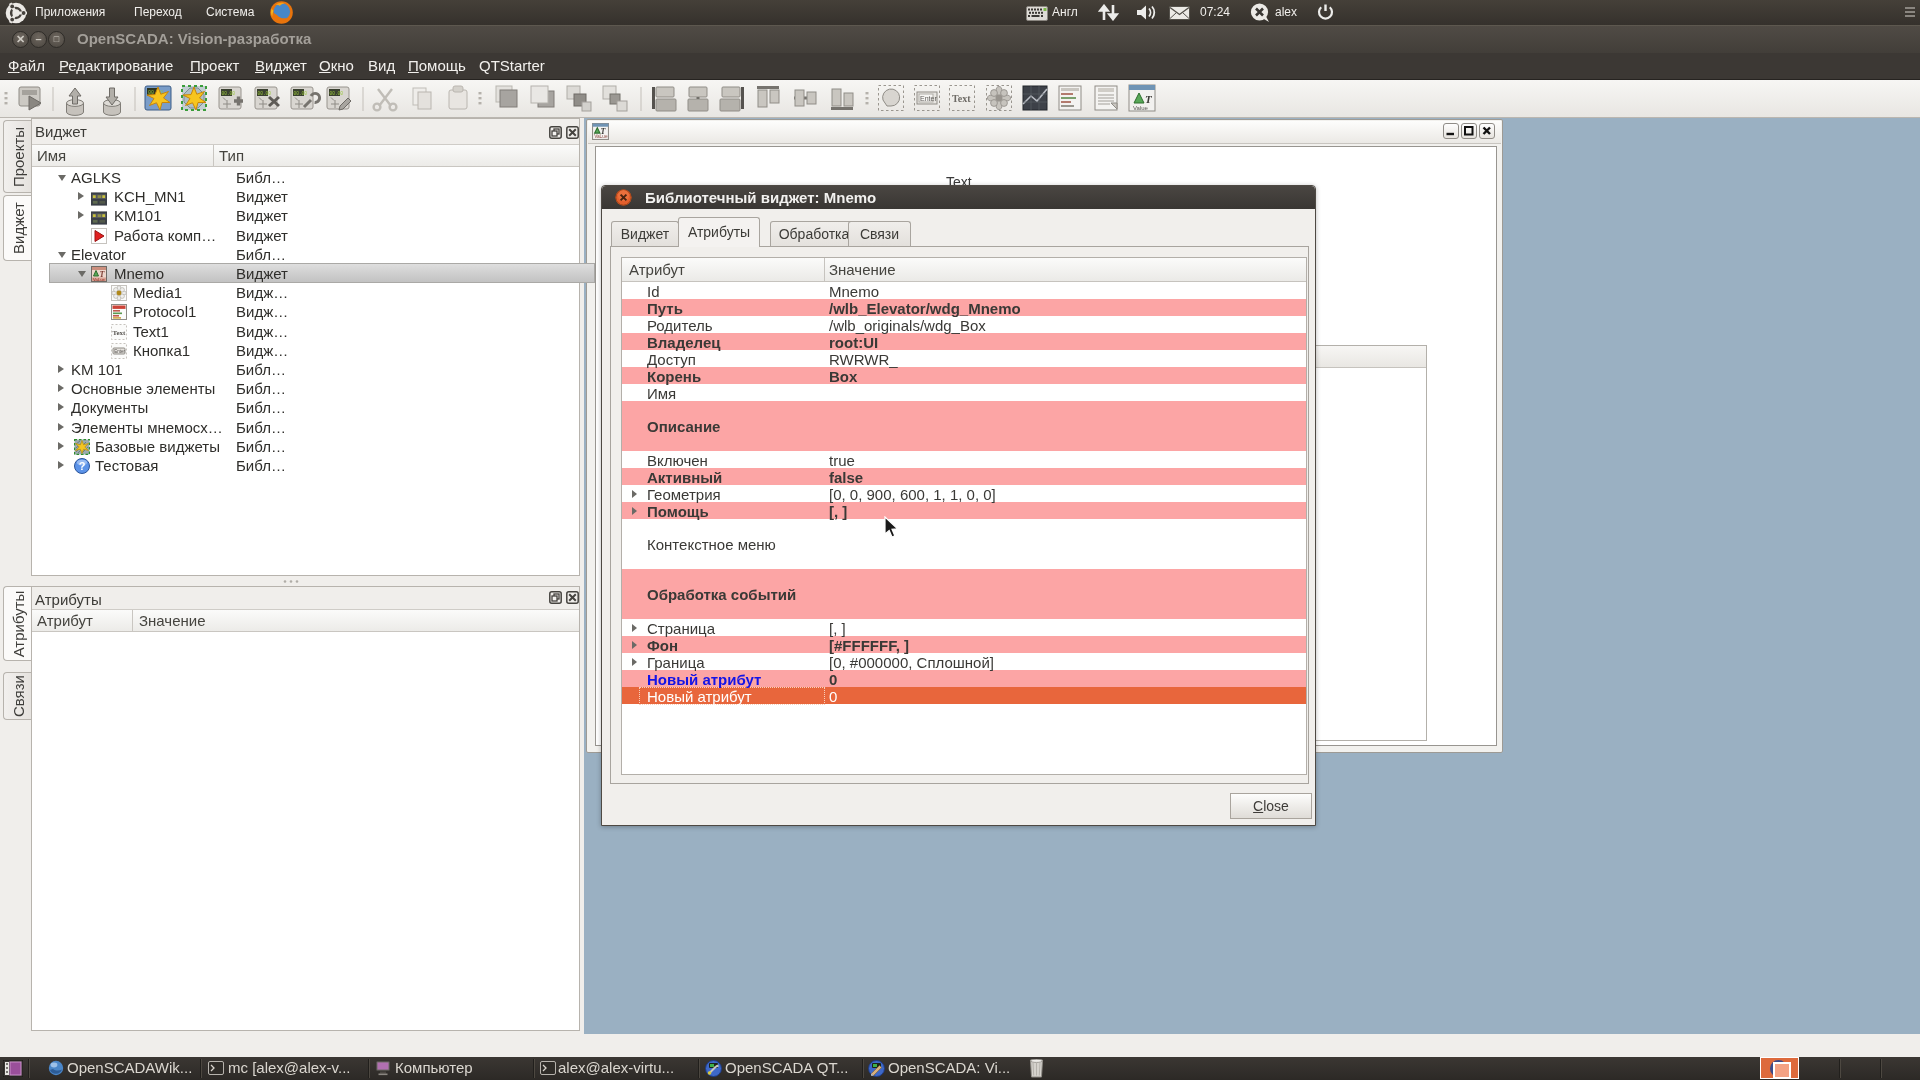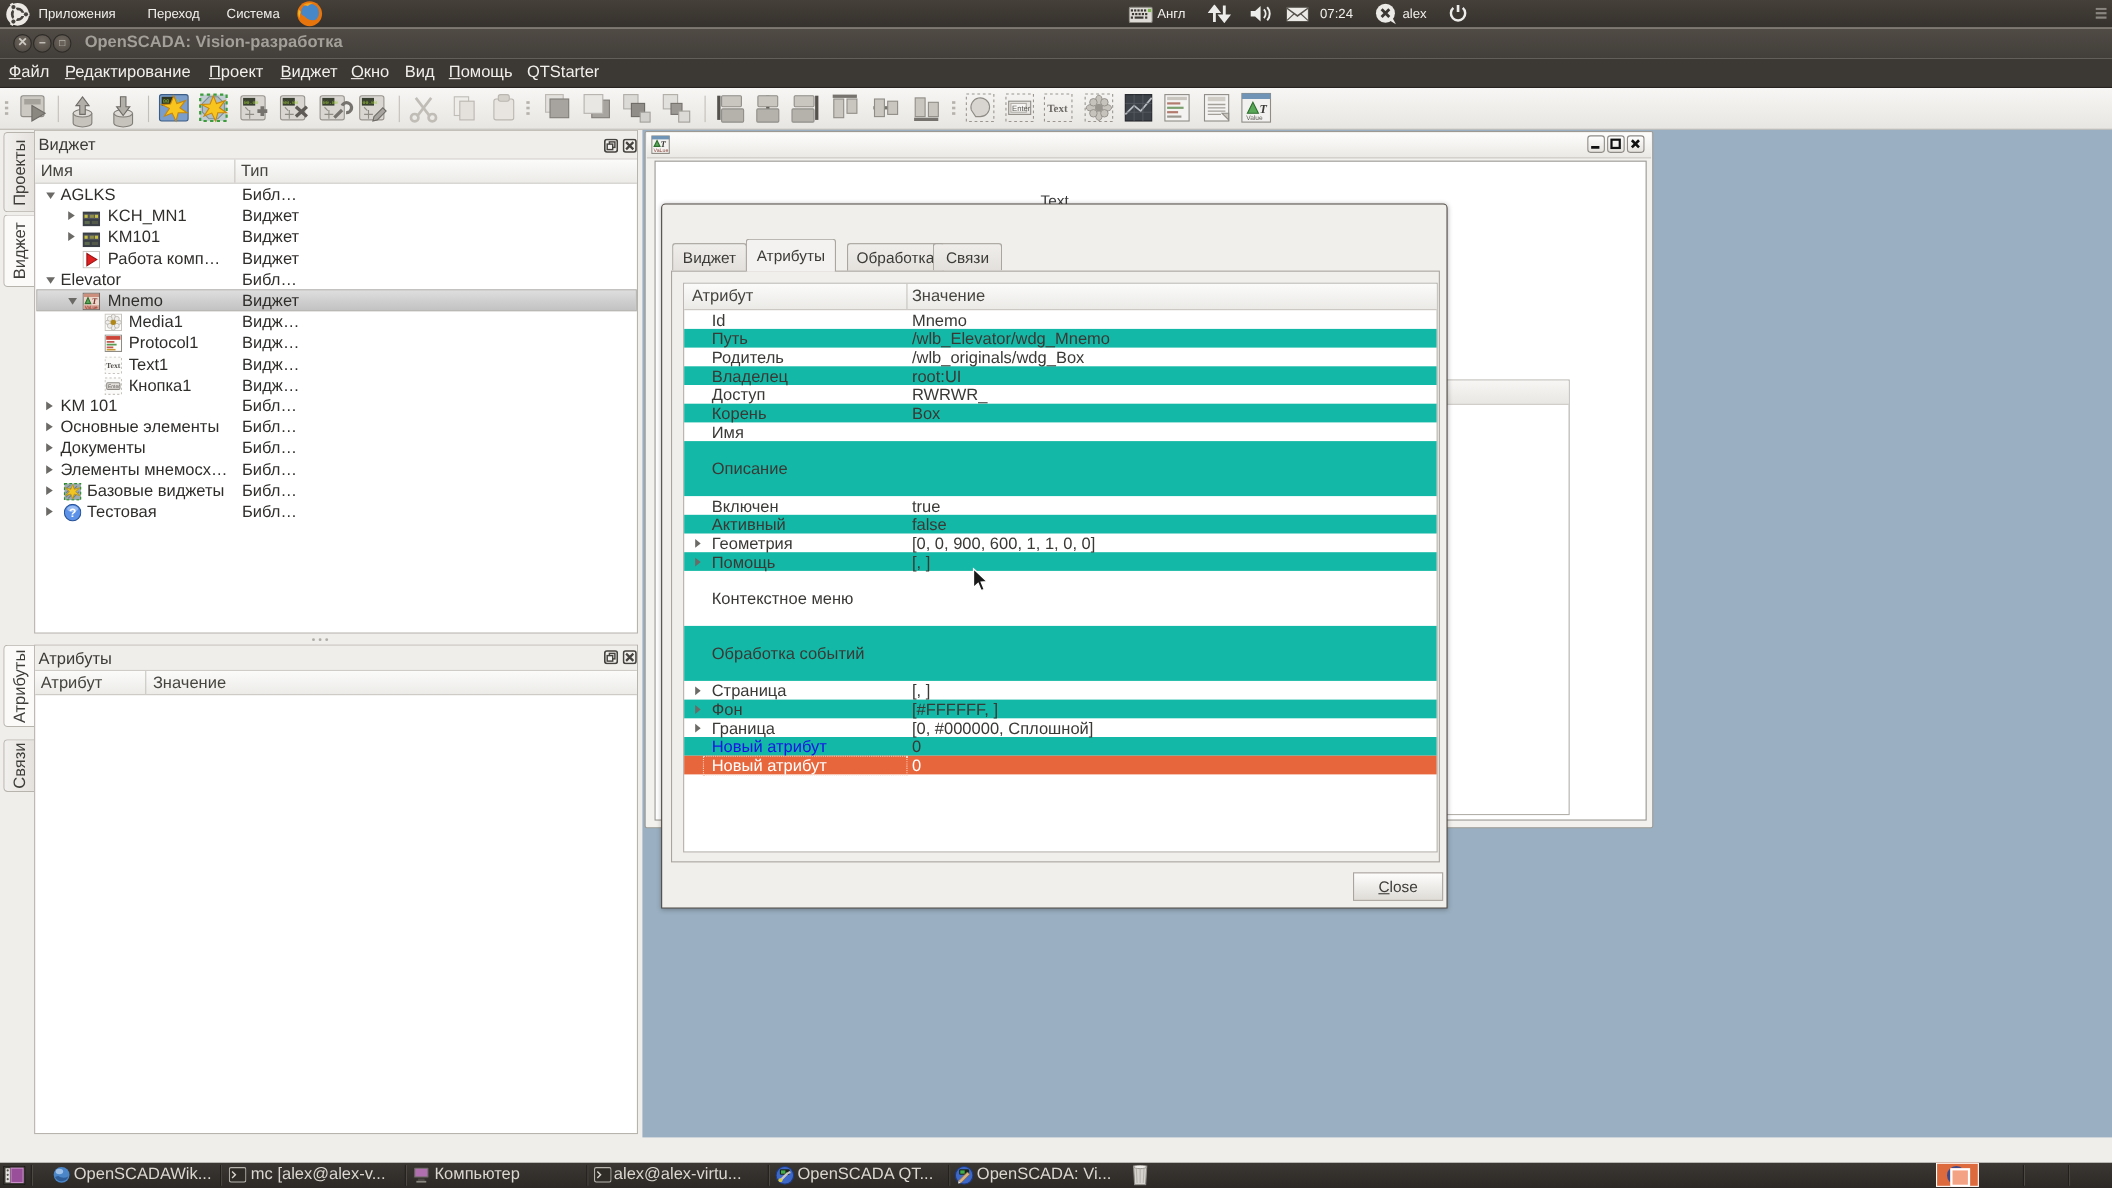--- a/index.html
+++ b/index.html
@@ -62,21 +62,21 @@
   box-shadow:0 1px 5px rgba(0,0,0,0.28);}
 .dtitle{position:absolute;left:0;top:0;width:100%;height:23px;border-radius:4px 4px 0 0;
   background:linear-gradient(#4a4642,#393633);}
 .dtab{position:absolute;box-sizing:border-box;border:1px solid #a9a59f;border-bottom:none;
   border-radius:3px 3px 0 0;background:linear-gradient(#f0eeeb,#e3e0dc);
   font-size:14px;color:#3c3b37;text-align:center;}
 .dtab.act{background:#f4f2f0;}
 .drow{position:absolute;left:0;width:100%;font-size:15px;color:#3a3936;}
 .drow .lb{position:absolute;left:25px;top:1px;z-index:1;}
 .drow .vl{position:absolute;left:207px;top:1px;z-index:1;}
-.drow.g{background:#14b8a6;}
+.drow.g{background:#fca5a5;font-weight:bold;}
 .darr{position:absolute;left:10px;top:5px;width:0;height:0;
   border-top:4px solid transparent;border-bottom:4px solid transparent;border-left:5.5px solid #6b6a66;}
 .tsep{position:absolute;top:2px;height:19px;width:1px;background:#211f1c;border-right:1px solid #4d4841;}
 .titem{position:absolute;top:2px;white-space:nowrap;}
 </style></head>
 <body>
 <div class="screen">
   <div class="gpanel" id="gpanel">
     <svg class="abs" style="left:5px;top:2px" width="22" height="22" viewBox="0 0 22 22">
       <circle cx="11" cy="11" r="10.3" fill="#ece9e5"></circle>
@@ -436,21 +436,21 @@
         <svg class="abs" style="left:534px;top:7px" width="13" height="13" viewBox="0 0 13 13">
             <rect x="0.8" y="0.8" width="11.4" height="11.4" rx="2" fill="none" stroke="#45433f" stroke-width="1.5"></rect>
             <path d="M3.2,3.2 L9.8,9.8 M9.8,3.2 L3.2,9.8" stroke="#45433f" stroke-width="2"></path>
           </svg>
       </div>
       <div class="colhead" style="top:25px">
         <span class="abs" style="left:5px;top:2px">Имя</span>
         <span class="abs" style="left:187px;top:2px">Тип</span>
         <div class="chd" style="left:181px"></div>
       </div>
-      <div id="tree" class="abs" style="left:0;top:48px;width:547px;height:344px;overflow:hidden">
+      <div id="tree" class="abs" style="left:16px;top:48px;width:547px;height:344px;overflow:hidden">
         <div class="trow" style="top:1px">
             <div class="arr open" style="left:9px"></div>
             <span class="nm" style="left:22px">AGLKS</span>
             <span class="tp">Библ…</span>
           </div>
         <div class="trow" style="top:20px">
             <div class="arr closed" style="left:29px"></div>
             <svg class="ticon" style="left:42px;top:4px" width="17" height="14" viewBox="0 0 17 14">
               <rect width="17" height="14" fill="#3a3f46"></rect>
               <rect x="1" y="2" width="15" height="5" fill="#54565e"></rect>
@@ -615,20 +615,29 @@
           </svg>
       </div>
       <div class="colhead" style="top:22px">
         <span class="abs" style="left:5px;top:2px">Атрибут</span>
         <span class="abs" style="left:107px;top:2px">Значение</span>
         <div class="chd" style="left:100px"></div>
       </div>
     </div>
   </div>
   <div class="dialog" id="dialog">
+    <div class="dtitle">
+      <svg class="abs" style="left:13px;top:3px" width="17" height="17" viewBox="0 0 17 17">
+        <circle cx="8.5" cy="8.5" r="8" fill="#e35f2c"></circle>
+          <circle cx="8.5" cy="8.5" r="7.6" fill="none" stroke="#a14518" stroke-width="1"></circle>
+        <circle cx="8.5" cy="6.7" r="5.6" fill="#ec7340" opacity="0.85"></circle>
+        <path d="M5.6,5.6 L11.4,11.4 M11.4,5.6 L5.6,11.4" stroke="#4a2410" stroke-width="2"></path>
+      </svg>
+      <span class="abs" style="left:43px;top:3px;font-size:15px;font-weight:bold;color:#f2f1ef">Библиотечный виджет: Mnemo</span>
+    </div>
     <div class="dtab" style="left:9px;top:35px;width:68px;height:25px;line-height:24px">Виджет</div>
     <div class="dtab act" style="left:76px;top:31px;width:82px;height:30px;line-height:28px;z-index:2">Атрибуты</div>
     <div class="dtab" style="left:168px;top:35px;width:88px;height:28px;line-height:24px">Обработка</div>
     <div class="dtab" style="left:246px;top:35px;width:63px;height:25px;line-height:24px">Связи</div>
     <div class="abs" style="left:8px;top:60px;width:699px;height:538px;border:1px solid #a8a49e;box-sizing:border-box;background:#f1efec"></div>
     <div class="abs" style="left:19px;top:71px;width:686px;height:518px;background:#fff;border:1px solid #b3afa9;box-sizing:border-box">
       <div class="abs" style="left:0;top:0;width:100%;height:24px;background:linear-gradient(#fbfbfa,#ebeae7);border-bottom:1px solid #c6c3be;box-sizing:border-box;font-size:15px;color:#45443f">
         <span class="abs" style="left:7px;top:3px">Атрибут</span>
         <span class="abs" style="left:207px;top:3px">Значение</span>
         <div class="abs" style="left:202px;top:0;bottom:0;border-left:1px solid #c6c3be"></div>

